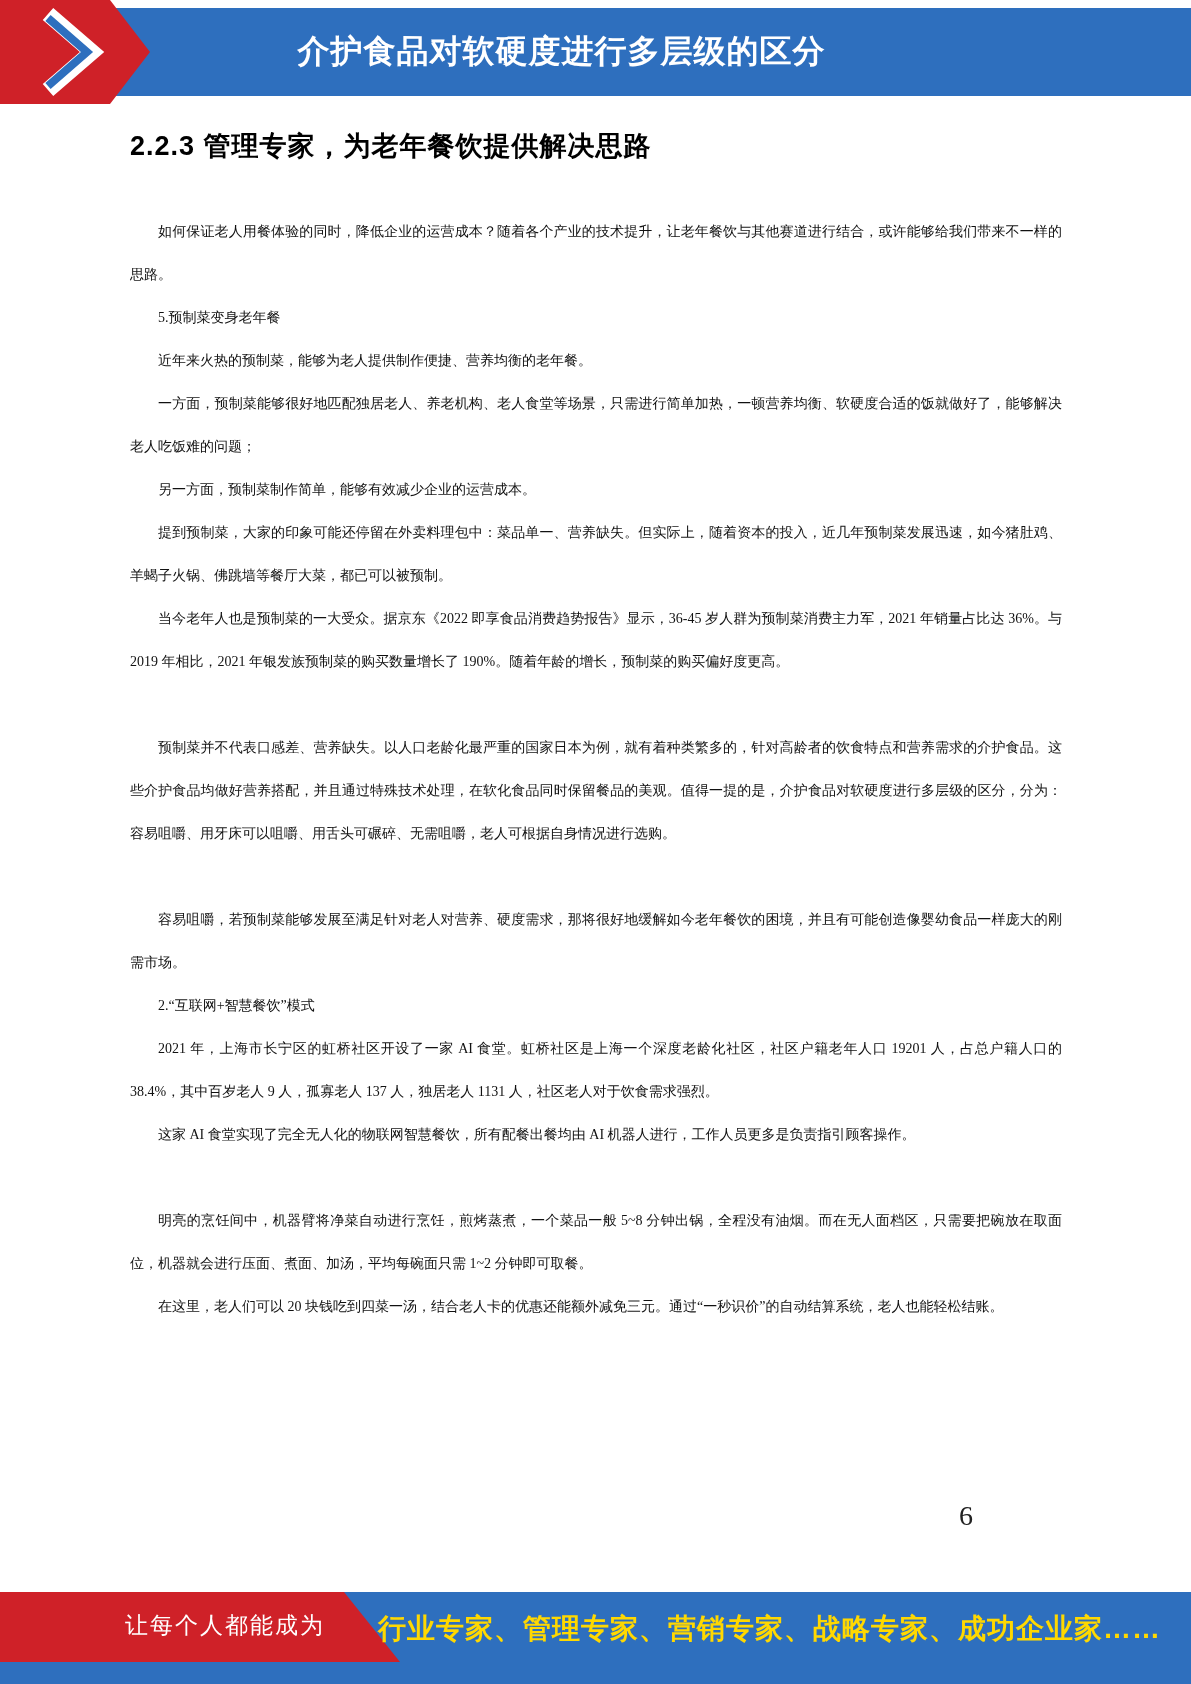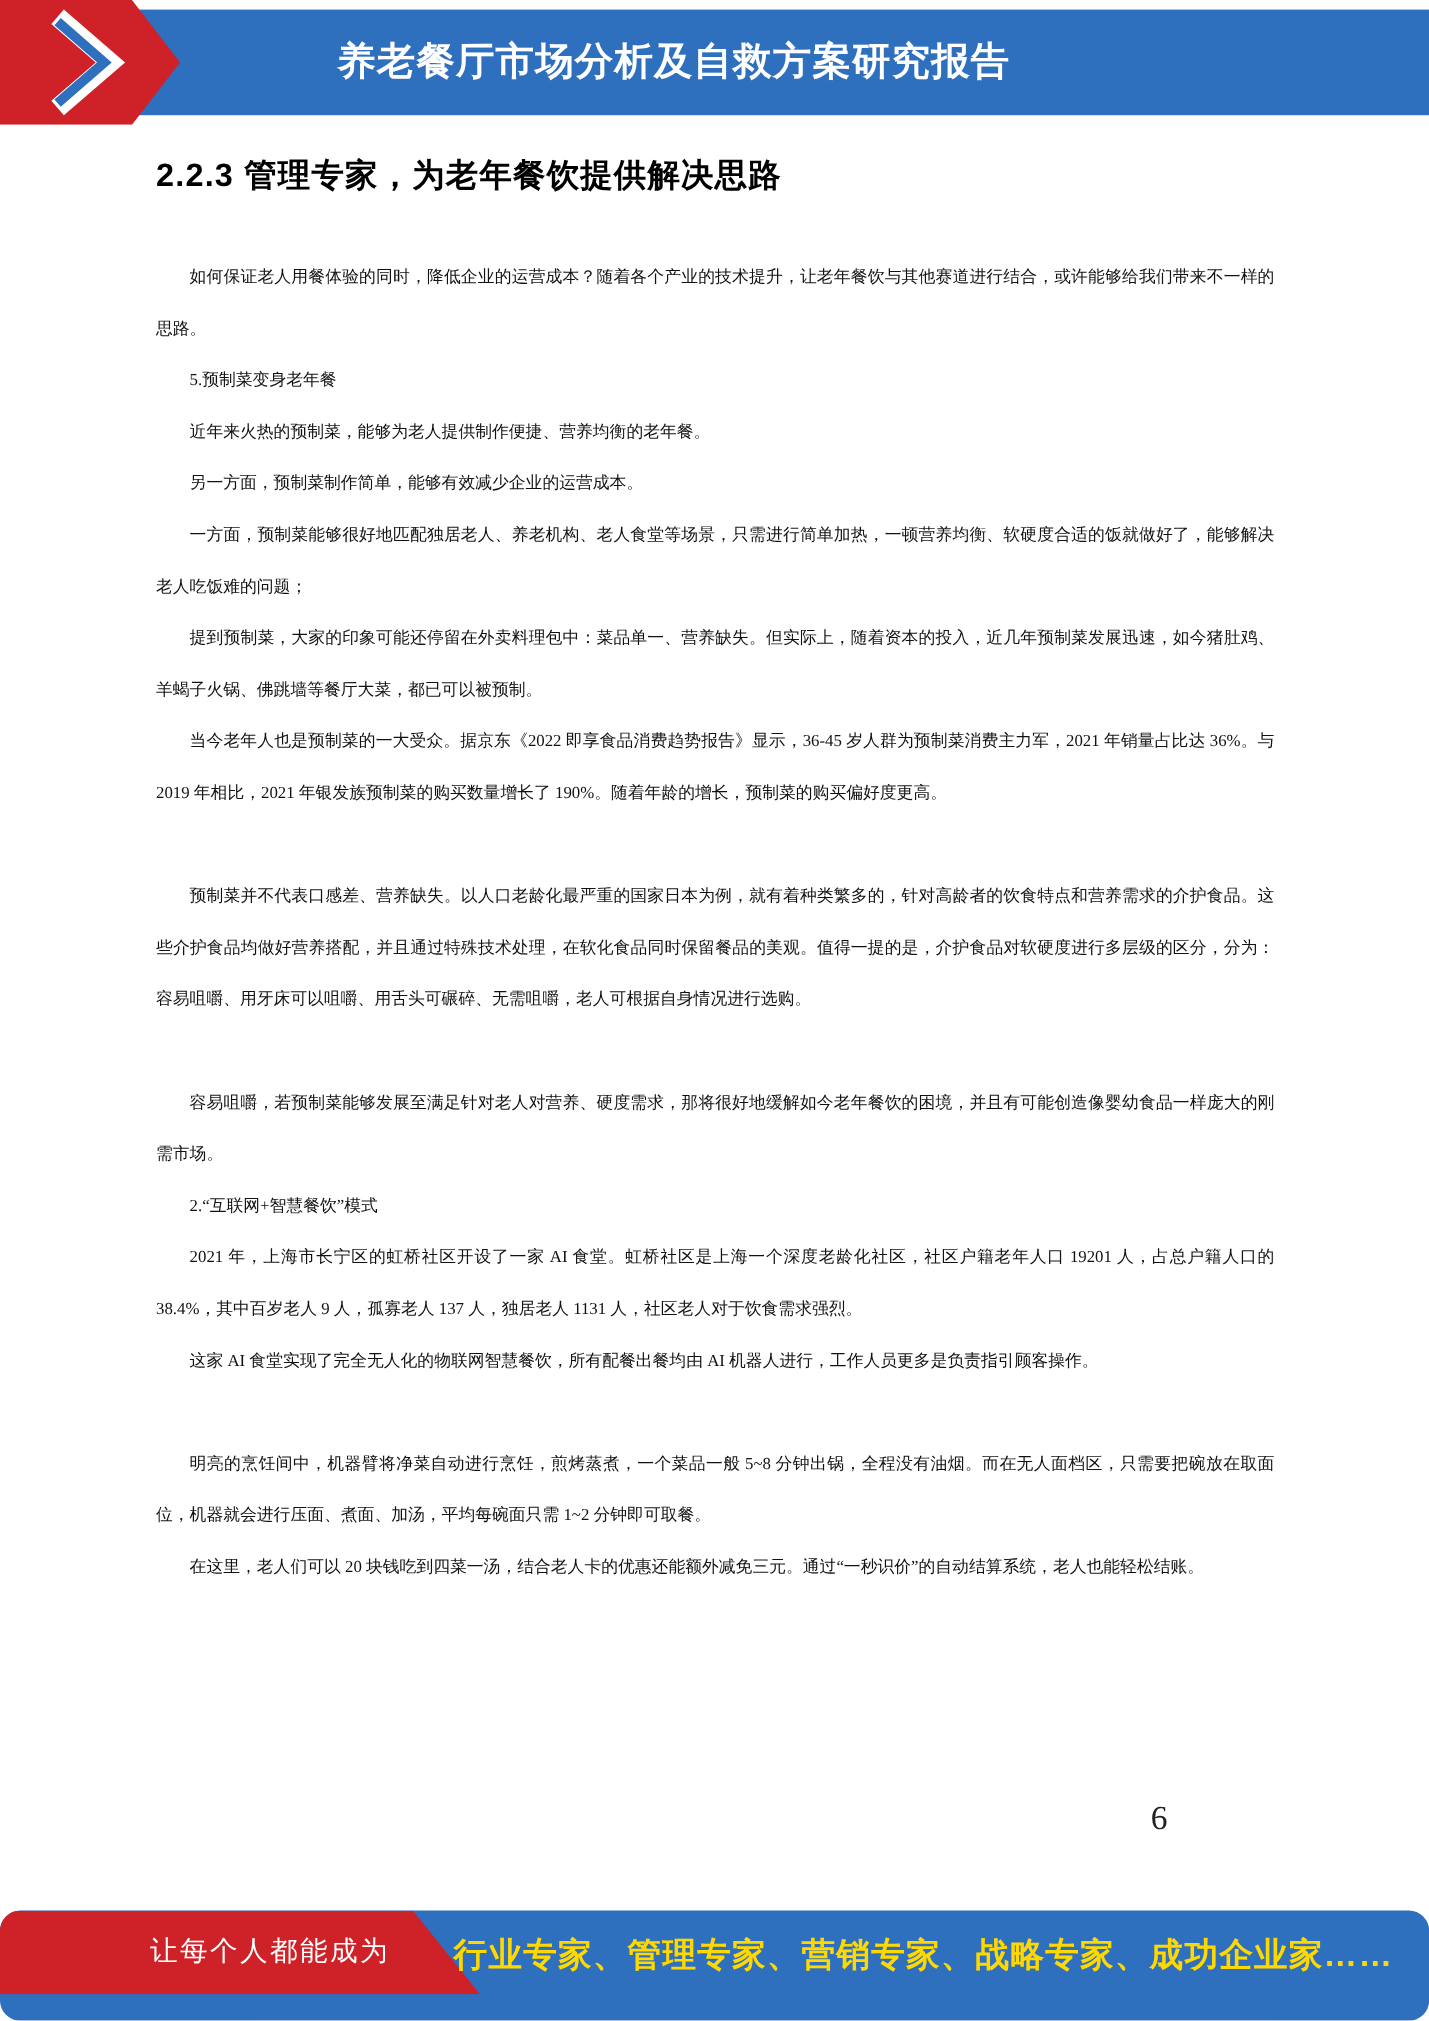--- a/index.html
+++ b/index.html
@@ -79,21 +79,20 @@
     font-family: "Liberation Serif", "DejaVu Serif", serif;
   }
 
   
   .page-footer {
     position: absolute;
     left: 0; right: 0; bottom: 0;
     height: 92px;
     background: var(--header-blue, #2e6fbe);
     overflow: hidden;
-    border-radius: 17px;
   }
   .footer-red {
     position: absolute;
     left: 0; top: 0;
     width: 400px; height: 92px;
     background: var(--banner-red, #cf2128);
     clip-path: polygon(0 0, 86% 0, 100% 76%, 0 76%);
   }
   .footer-left-text {
     position: absolute;
@@ -118,37 +117,37 @@
     white-space: nowrap;
   }
 </style>
 </head>
 <body>
 
 <div class="page">
 
   <header class="page-header">
     <div class="header-band">
-      <h1 class="header-title">养老餐厅市场分析及自救方案研究报告</h1>
+      <h1 class="header-title">介护食品对软硬度进行多层级的区分</h1>
     </div>
     <svg class="header-arrow" viewBox="0 0 150 104" xmlns="http://www.w3.org/2000/svg">
       <polygon points="0,0 110,0 150,52 110,104 0,104" style="fill:var(--banner-red, #cf2128)"></polygon>
       <polyline points="48,14 92,52 48,90" fill="none" stroke="#ffffff" stroke-width="16"></polyline>
       <polyline points="48,18 87,52 48,86" fill="none" style="stroke:var(--header-blue, #2e6fbe)" stroke-width="8"></polyline>
     </svg>
   </header>
 
   <main class="page-body">
     <h2 class="section-heading">2.2.3 管理专家，为老年餐饮提供解决思路</h2>
     <div>
         <p class="para">如何保证老人用餐体验的同时，降低企业的运营成本？随着各个产业的技术提升，让老年餐饮与其他赛道进行结合，或许能够给我们带来不一样的思路。</p>
         <p class="para">5.预制菜变身老年餐</p>
         <p class="para">近年来火热的预制菜，能够为老人提供制作便捷、营养均衡的老年餐。</p>
+        <p class="para">一方面，预制菜能够很好地匹配独居老人、养老机构、老人食堂等场景，只需进行简单加热，一顿营养均衡、软硬度合适的饭就做好了，能够解决老人吃饭难的问题；</p>
         <p class="para">另一方面，预制菜制作简单，能够有效减少企业的运营成本。</p>
-        <p class="para">一方面，预制菜能够很好地匹配独居老人、养老机构、老人食堂等场景，只需进行简单加热，一顿营养均衡、软硬度合适的饭就做好了，能够解决老人吃饭难的问题；</p>
         <p class="para">提到预制菜，大家的印象可能还停留在外卖料理包中：菜品单一、营养缺失。但实际上，随着资本的投入，近几年预制菜发展迅速，如今猪肚鸡、羊蝎子火锅、佛跳墙等餐厅大菜，都已可以被预制。</p>
         <p class="para">当今老年人也是预制菜的一大受众。据京东《2022 即享食品消费趋势报告》显示，36-45 岁人群为预制菜消费主力军，2021 年销量占比达 36%。与 2019 年相比，2021 年银发族预制菜的购买数量增长了 190%。随着年龄的增长，预制菜的购买偏好度更高。</p>
         <p class="para gap">预制菜并不代表口感差、营养缺失。以人口老龄化最严重的国家日本为例，就有着种类繁多的，针对高龄者的饮食特点和营养需求的介护食品。这些介护食品均做好营养搭配，并且通过特殊技术处理，在软化食品同时保留餐品的美观。值得一提的是，介护食品对软硬度进行多层级的区分，分为：容易咀嚼、用牙床可以咀嚼、用舌头可碾碎、无需咀嚼，老人可根据自身情况进行选购。</p>
         <p class="para gap">容易咀嚼，若预制菜能够发展至满足针对老人对营养、硬度需求，那将很好地缓解如今老年餐饮的困境，并且有可能创造像婴幼食品一样庞大的刚需市场。</p>
         <p class="para">2.“互联网+智慧餐饮”模式</p>
         <p class="para">2021 年，上海市长宁区的虹桥社区开设了一家 AI 食堂。虹桥社区是上海一个深度老龄化社区，社区户籍老年人口 19201 人，占总户籍人口的 38.4%，其中百岁老人 9 人，孤寡老人 137 人，独居老人 1131 人，社区老人对于饮食需求强烈。</p>
         <p class="para">这家 AI 食堂实现了完全无人化的物联网智慧餐饮，所有配餐出餐均由 AI 机器人进行，工作人员更多是负责指引顾客操作。</p>
         <p class="para gap">明亮的烹饪间中，机器臂将净菜自动进行烹饪，煎烤蒸煮，一个菜品一般 5~8 分钟出锅，全程没有油烟。而在无人面档区，只需要把碗放在取面位，机器就会进行压面、煮面、加汤，平均每碗面只需 1~2 分钟即可取餐。</p>
         <p class="para">在这里，老人们可以 20 块钱吃到四菜一汤，结合老人卡的优惠还能额外减免三元。通过“一秒识价”的自动结算系统，老人也能轻松结账。</p>
       </div>

